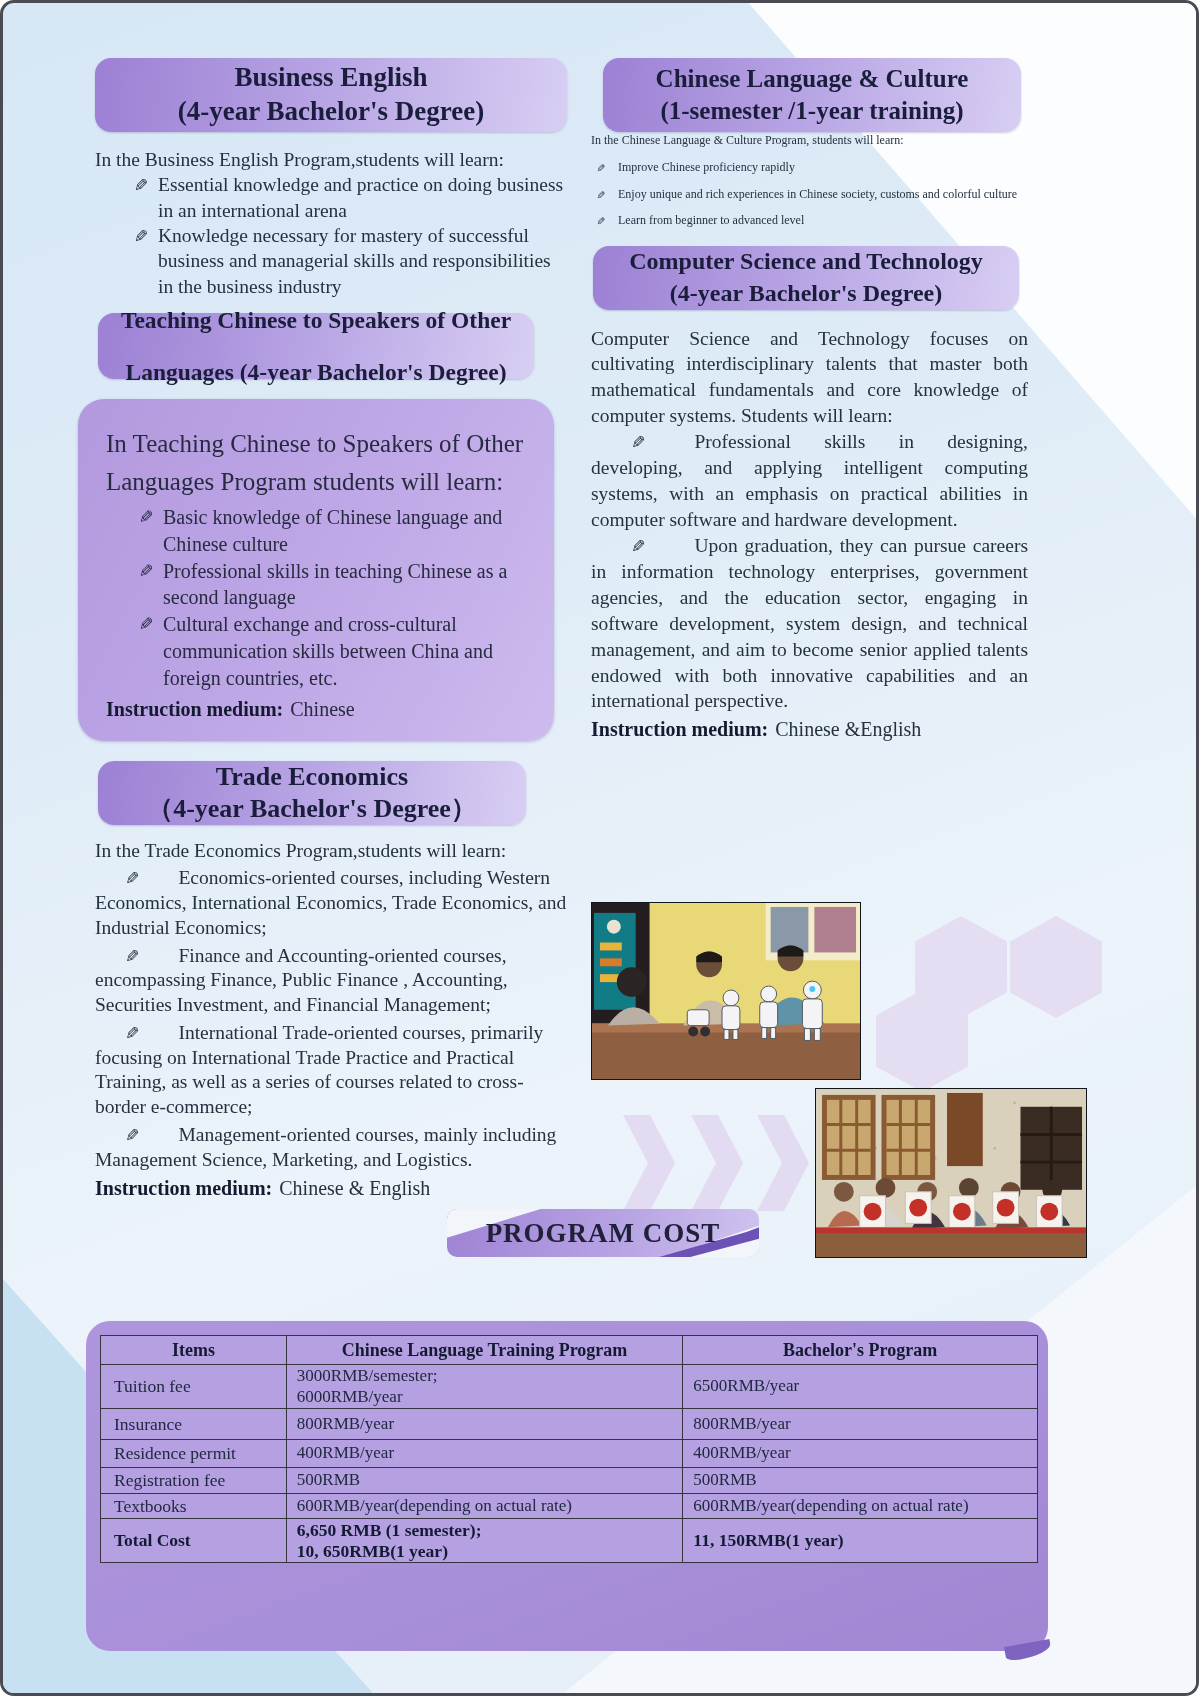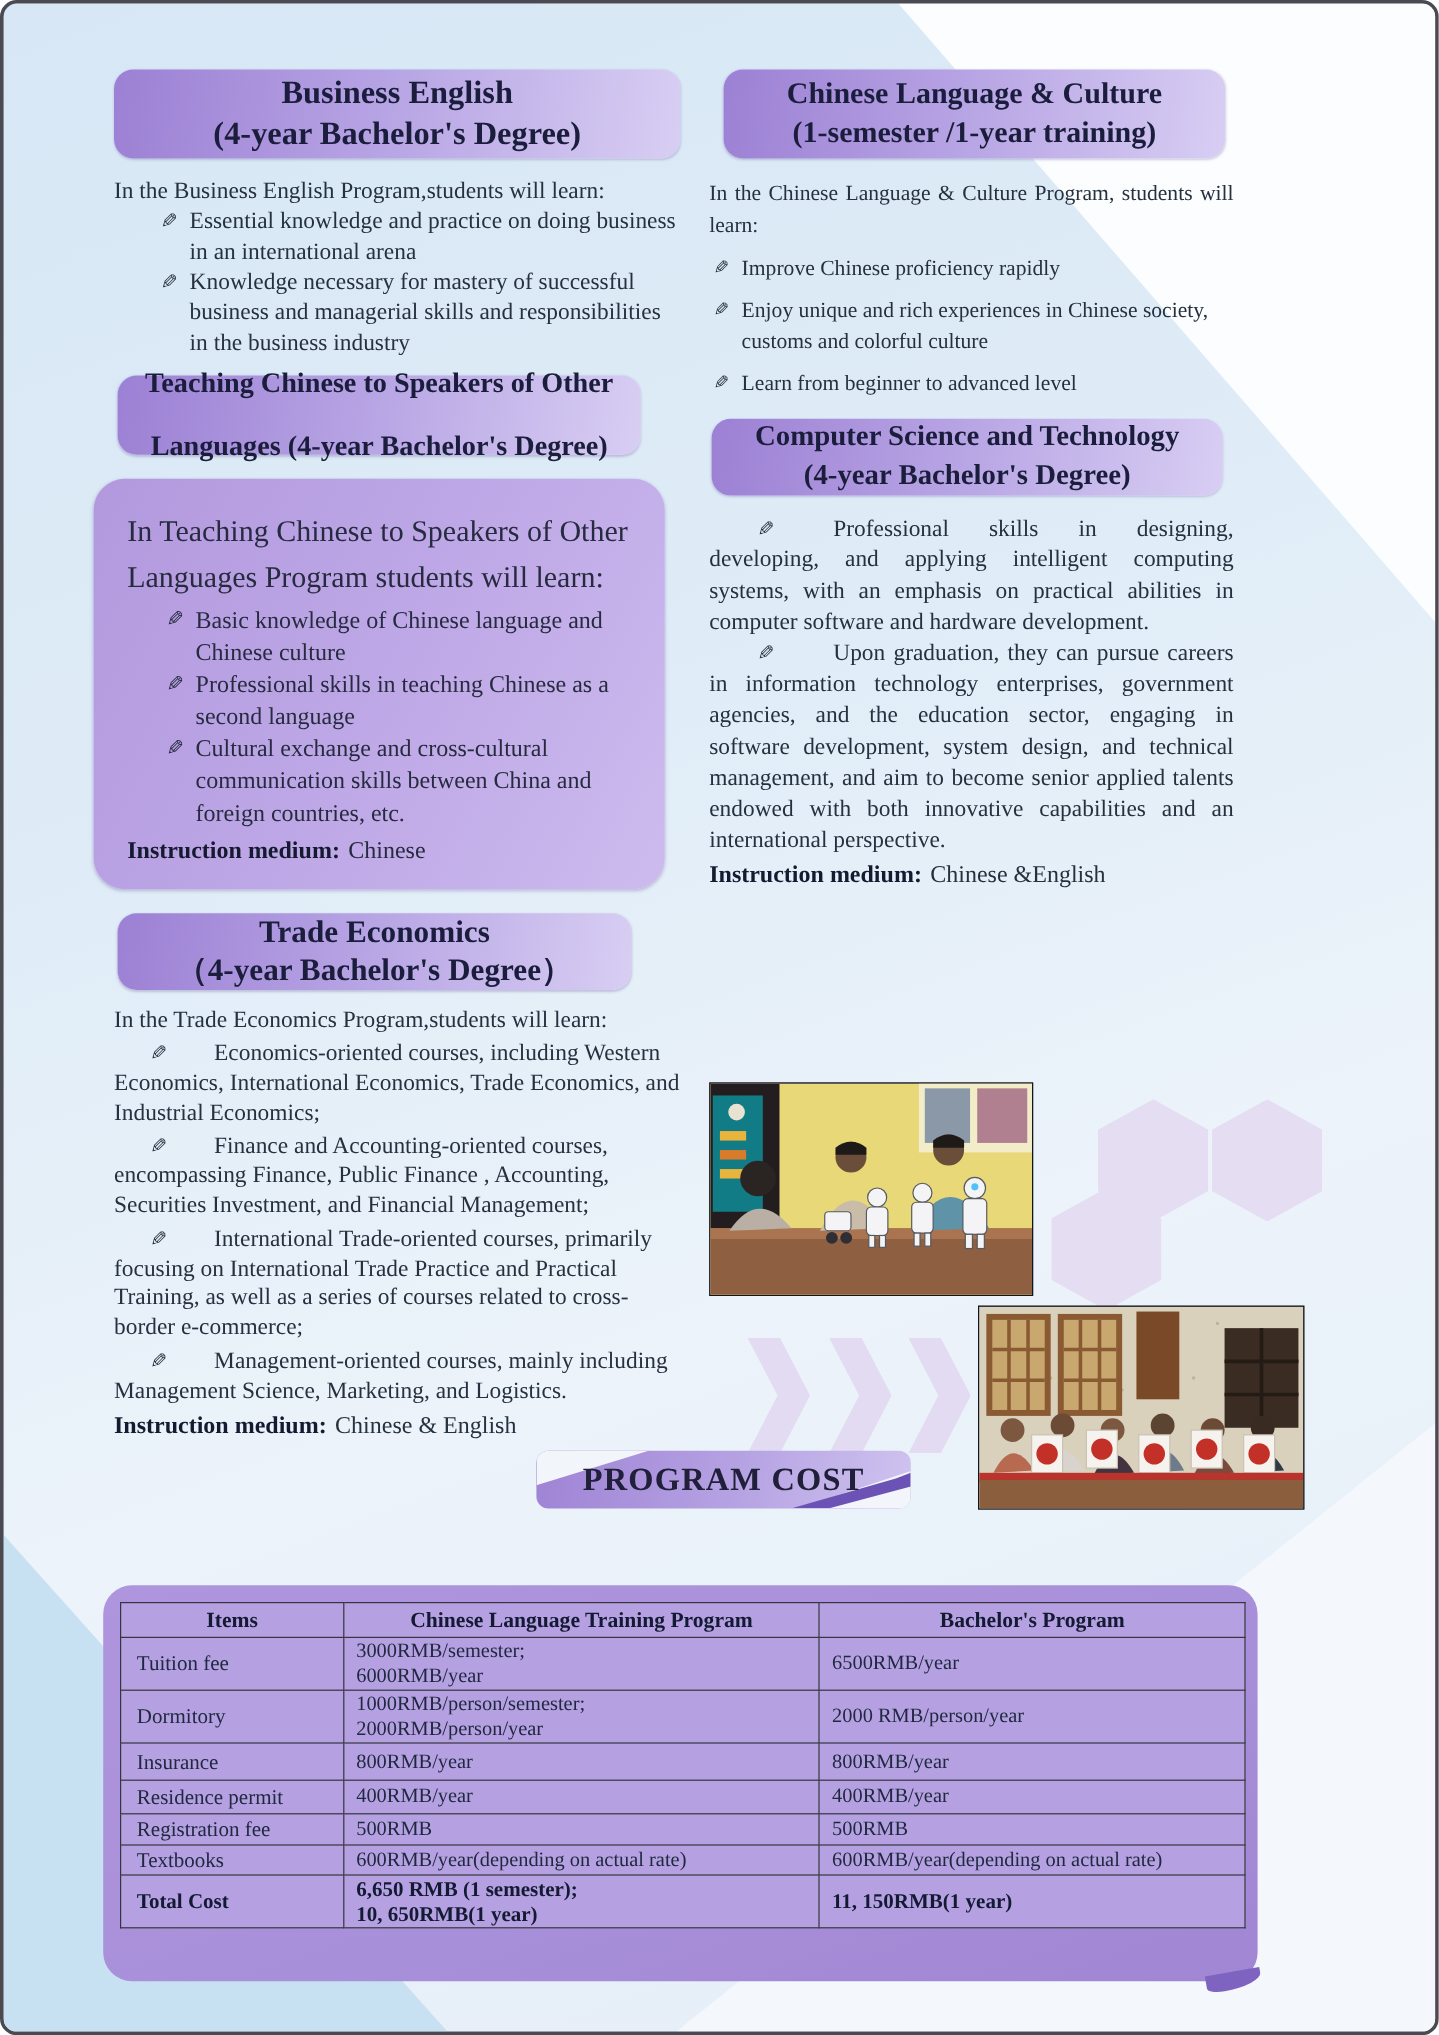--- a/index.html
+++ b/index.html
@@ -55,21 +55,21 @@
   }
   .panel .p-intro{font-size:25px; line-height:1.5; margin-bottom:4px;}
   .panel .hang-list{font-size:20px; line-height:1.34;}
   .panel .instr{font-size:20px; margin-top:6px;}
 
   .te-body{margin-top:14px; font-size:19.5px; line-height:1.27;}
   .te-body .intro{margin-bottom:3px;}
   .pb{text-indent:30px; margin:3px 0;}
   .pb .pen{display:inline-block; margin-right:9px; flex:none;}
 
-  .clc-body{margin-top:16px; font-size:18px; line-height:1.45;}
+  .clc-body{font-size:12px; line-height:1.45;}
   .clc-body .intro{margin-bottom:10px;}
   .clc-body .hang{margin:9px 0;}
 
   .cs-body{margin-top:16px; font-size:19.5px; line-height:1.33;}
   .cs-body .pb{text-indent:40px; margin:0;}
   .cs-body .instr{margin-top:2px;}
 
   
   .photo{position:absolute; border:1px solid #11151c; background:#888;}
   .photo svg{display:block; width:100%; height:100%;}
@@ -214,20 +214,21 @@
         </li>
       </ul>
     </div>
 
     <div class="badge badge-cs">
       <div>Computer Science and Technology</div>
       <div>(4-year Bachelor's Degree)</div>
     </div>
 
     <div class="body cs-body">
+      <p class="intro just">Computer Science and Technology focuses on cultivating interdisciplinary talents that master both mathematical fundamentals and core knowledge of computer systems. Students will learn:</p>
       <p class="pb just"><span class="pen">✎</span><span>Professional skills in designing, developing, and applying intelligent computing systems, with an emphasis on practical abilities in computer software and hardware development.</span></p>
       <p class="pb just"><span class="pen">✎</span><span>Upon graduation, they can pursue careers in information technology enterprises, government agencies, and the education sector, engaging in software development, system design, and technical management, and aim to become senior applied talents endowed with both innovative capabilities and an international perspective.</span></p>
       <p class="instr"><b>Instruction medium:</b><span>Chinese &amp;English</span></p>
     </div>
   </div>
 
   <div class="photo photo-1">
     <svg viewBox="0 0 270 178" preserveAspectRatio="none">
       <rect width="270" height="178" fill="#e8d878"></rect>
       <rect x="175" y="0" width="95" height="58" fill="#f2edc8"></rect>
@@ -351,26 +352,20 @@
           <th>Bachelor's Program</th>
         </tr>
       </thead>
       <tbody>
         <tr class="r0">
           <td class="c0">Tuition fee</td>
           <td>3000RMB/semester;
 6000RMB/year</td>
           <td>6500RMB/year</td>
         </tr>
-        <tr class="r1">
-          <td class="c0">Dormitory</td>
-          <td>1000RMB/person/semester;
-2000RMB/person/year</td>
-          <td>2000 RMB/person/year</td>
-        </tr>
         <tr class="r2">
           <td class="c0">Insurance</td>
           <td>800RMB/year</td>
           <td>800RMB/year</td>
         </tr>
         <tr class="r3">
           <td class="c0">Residence permit</td>
           <td>400RMB/year</td>
           <td>400RMB/year</td>
         </tr>

